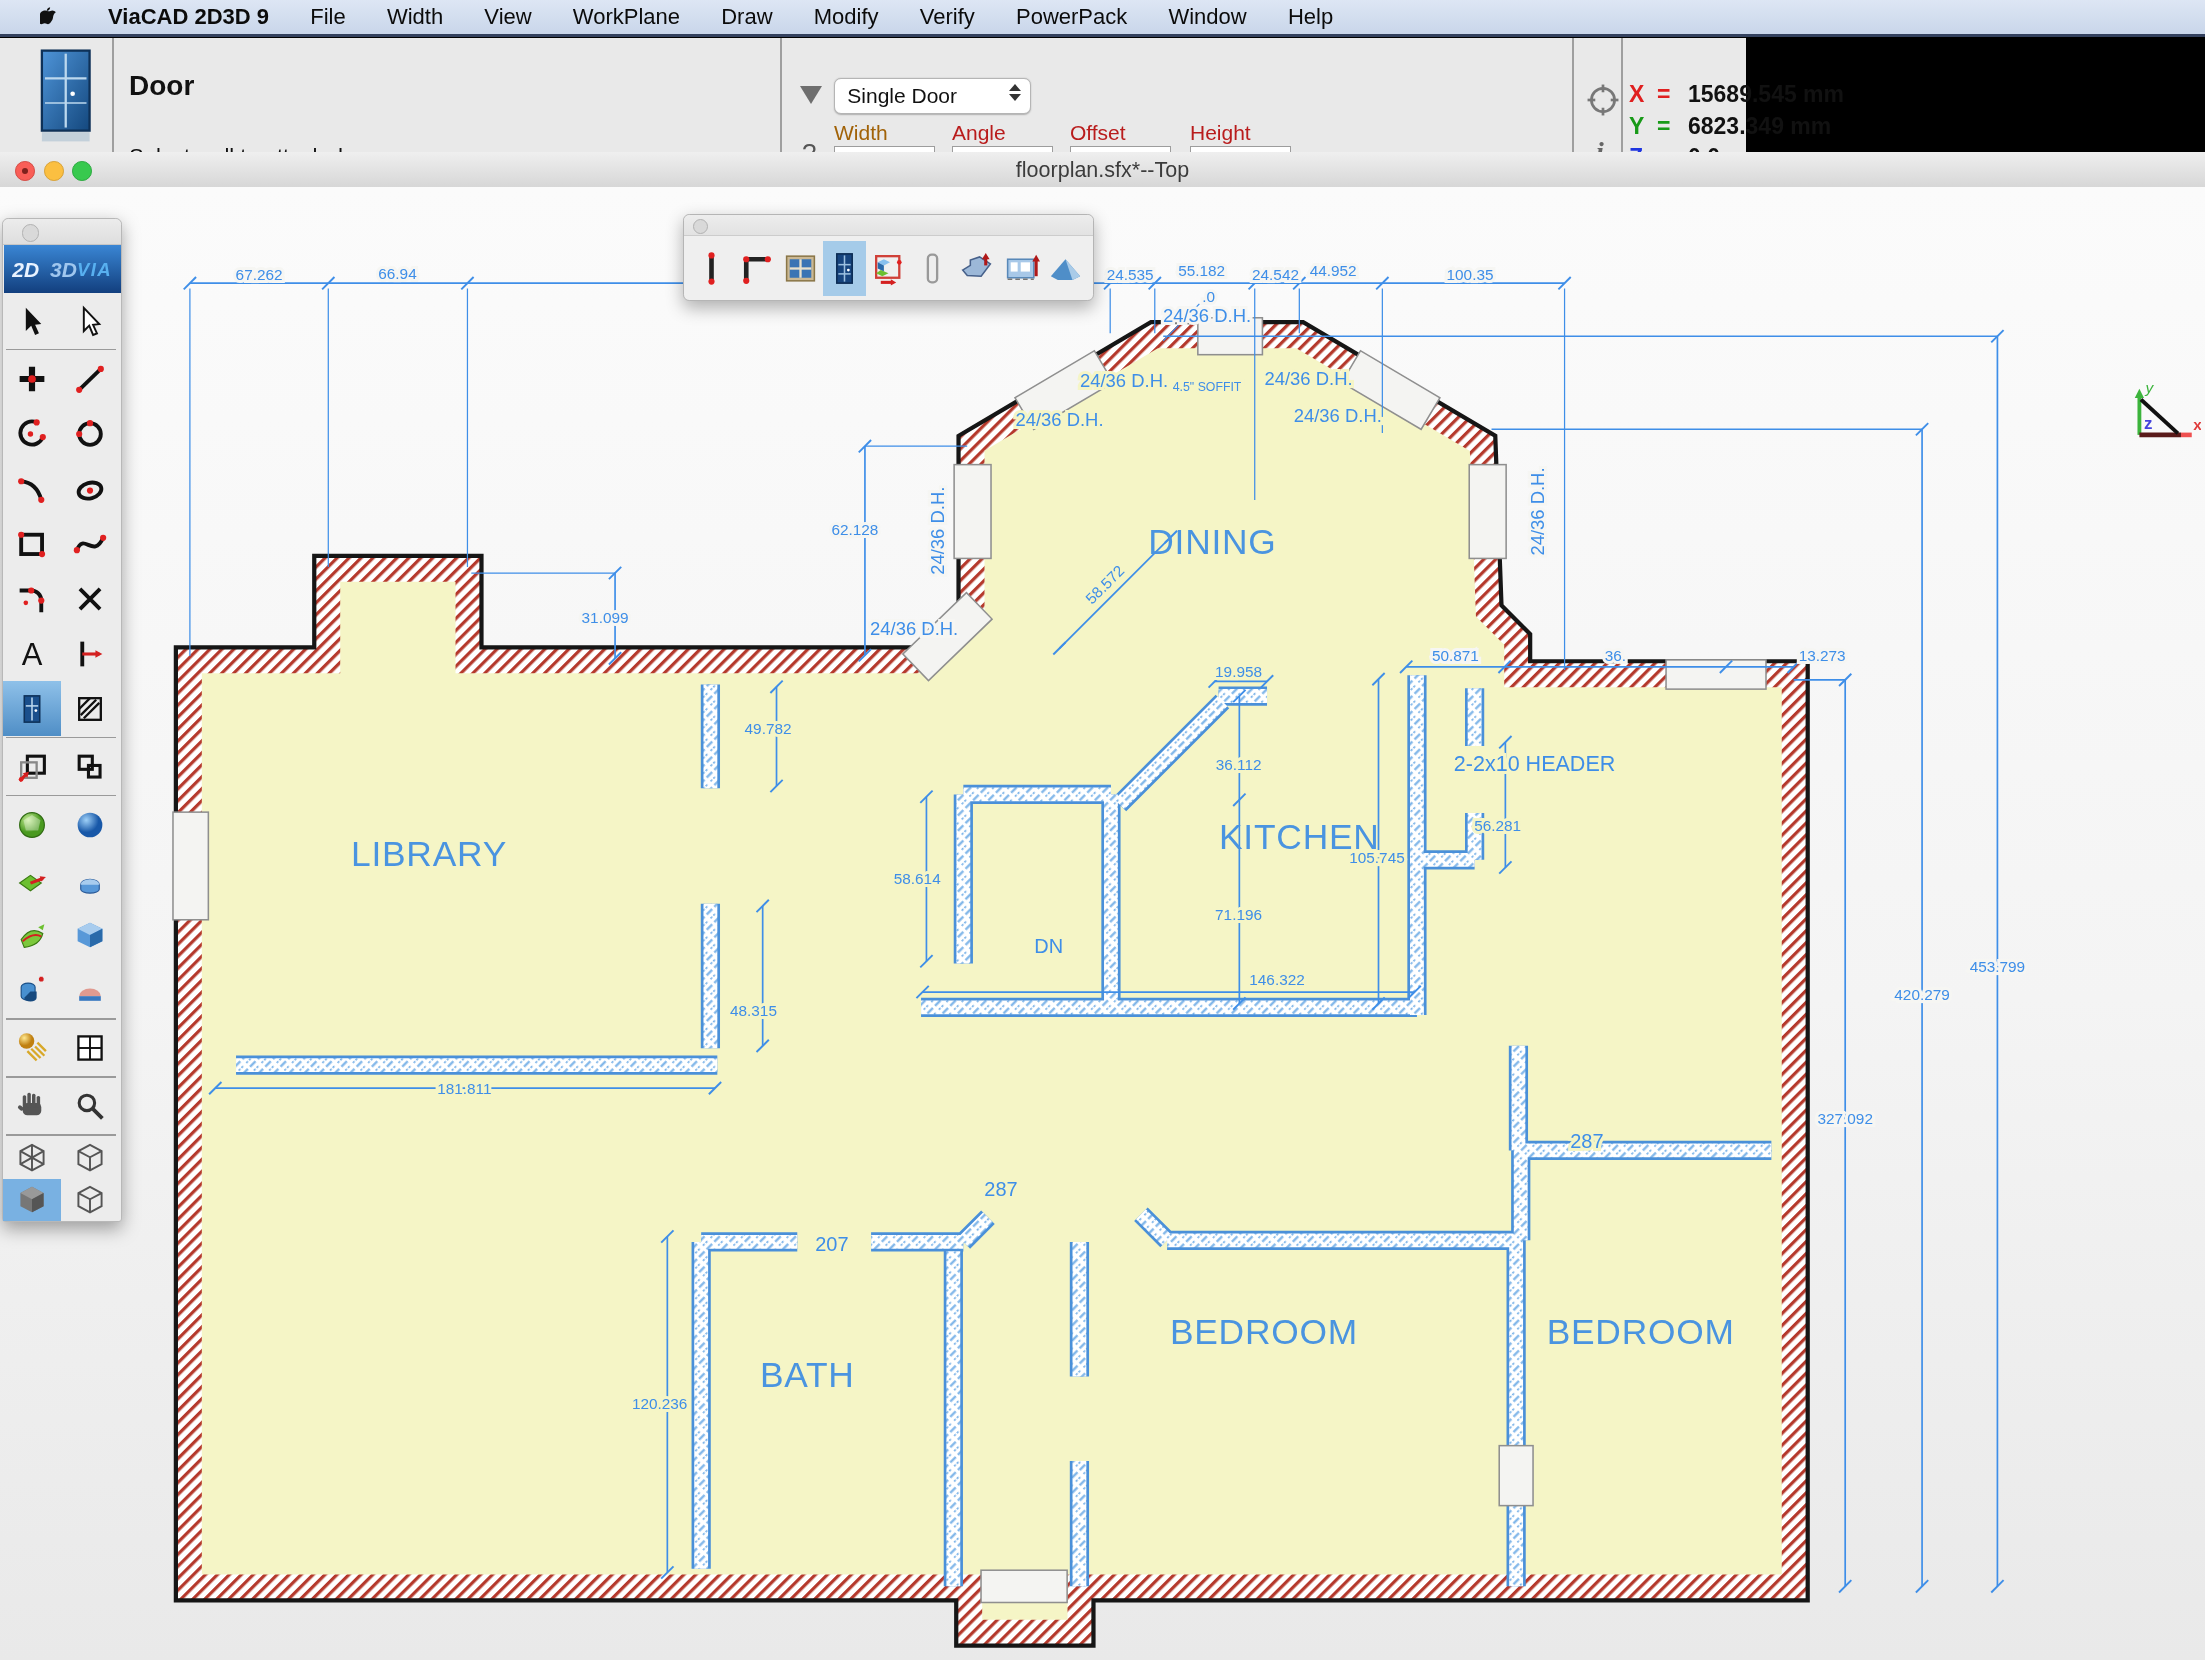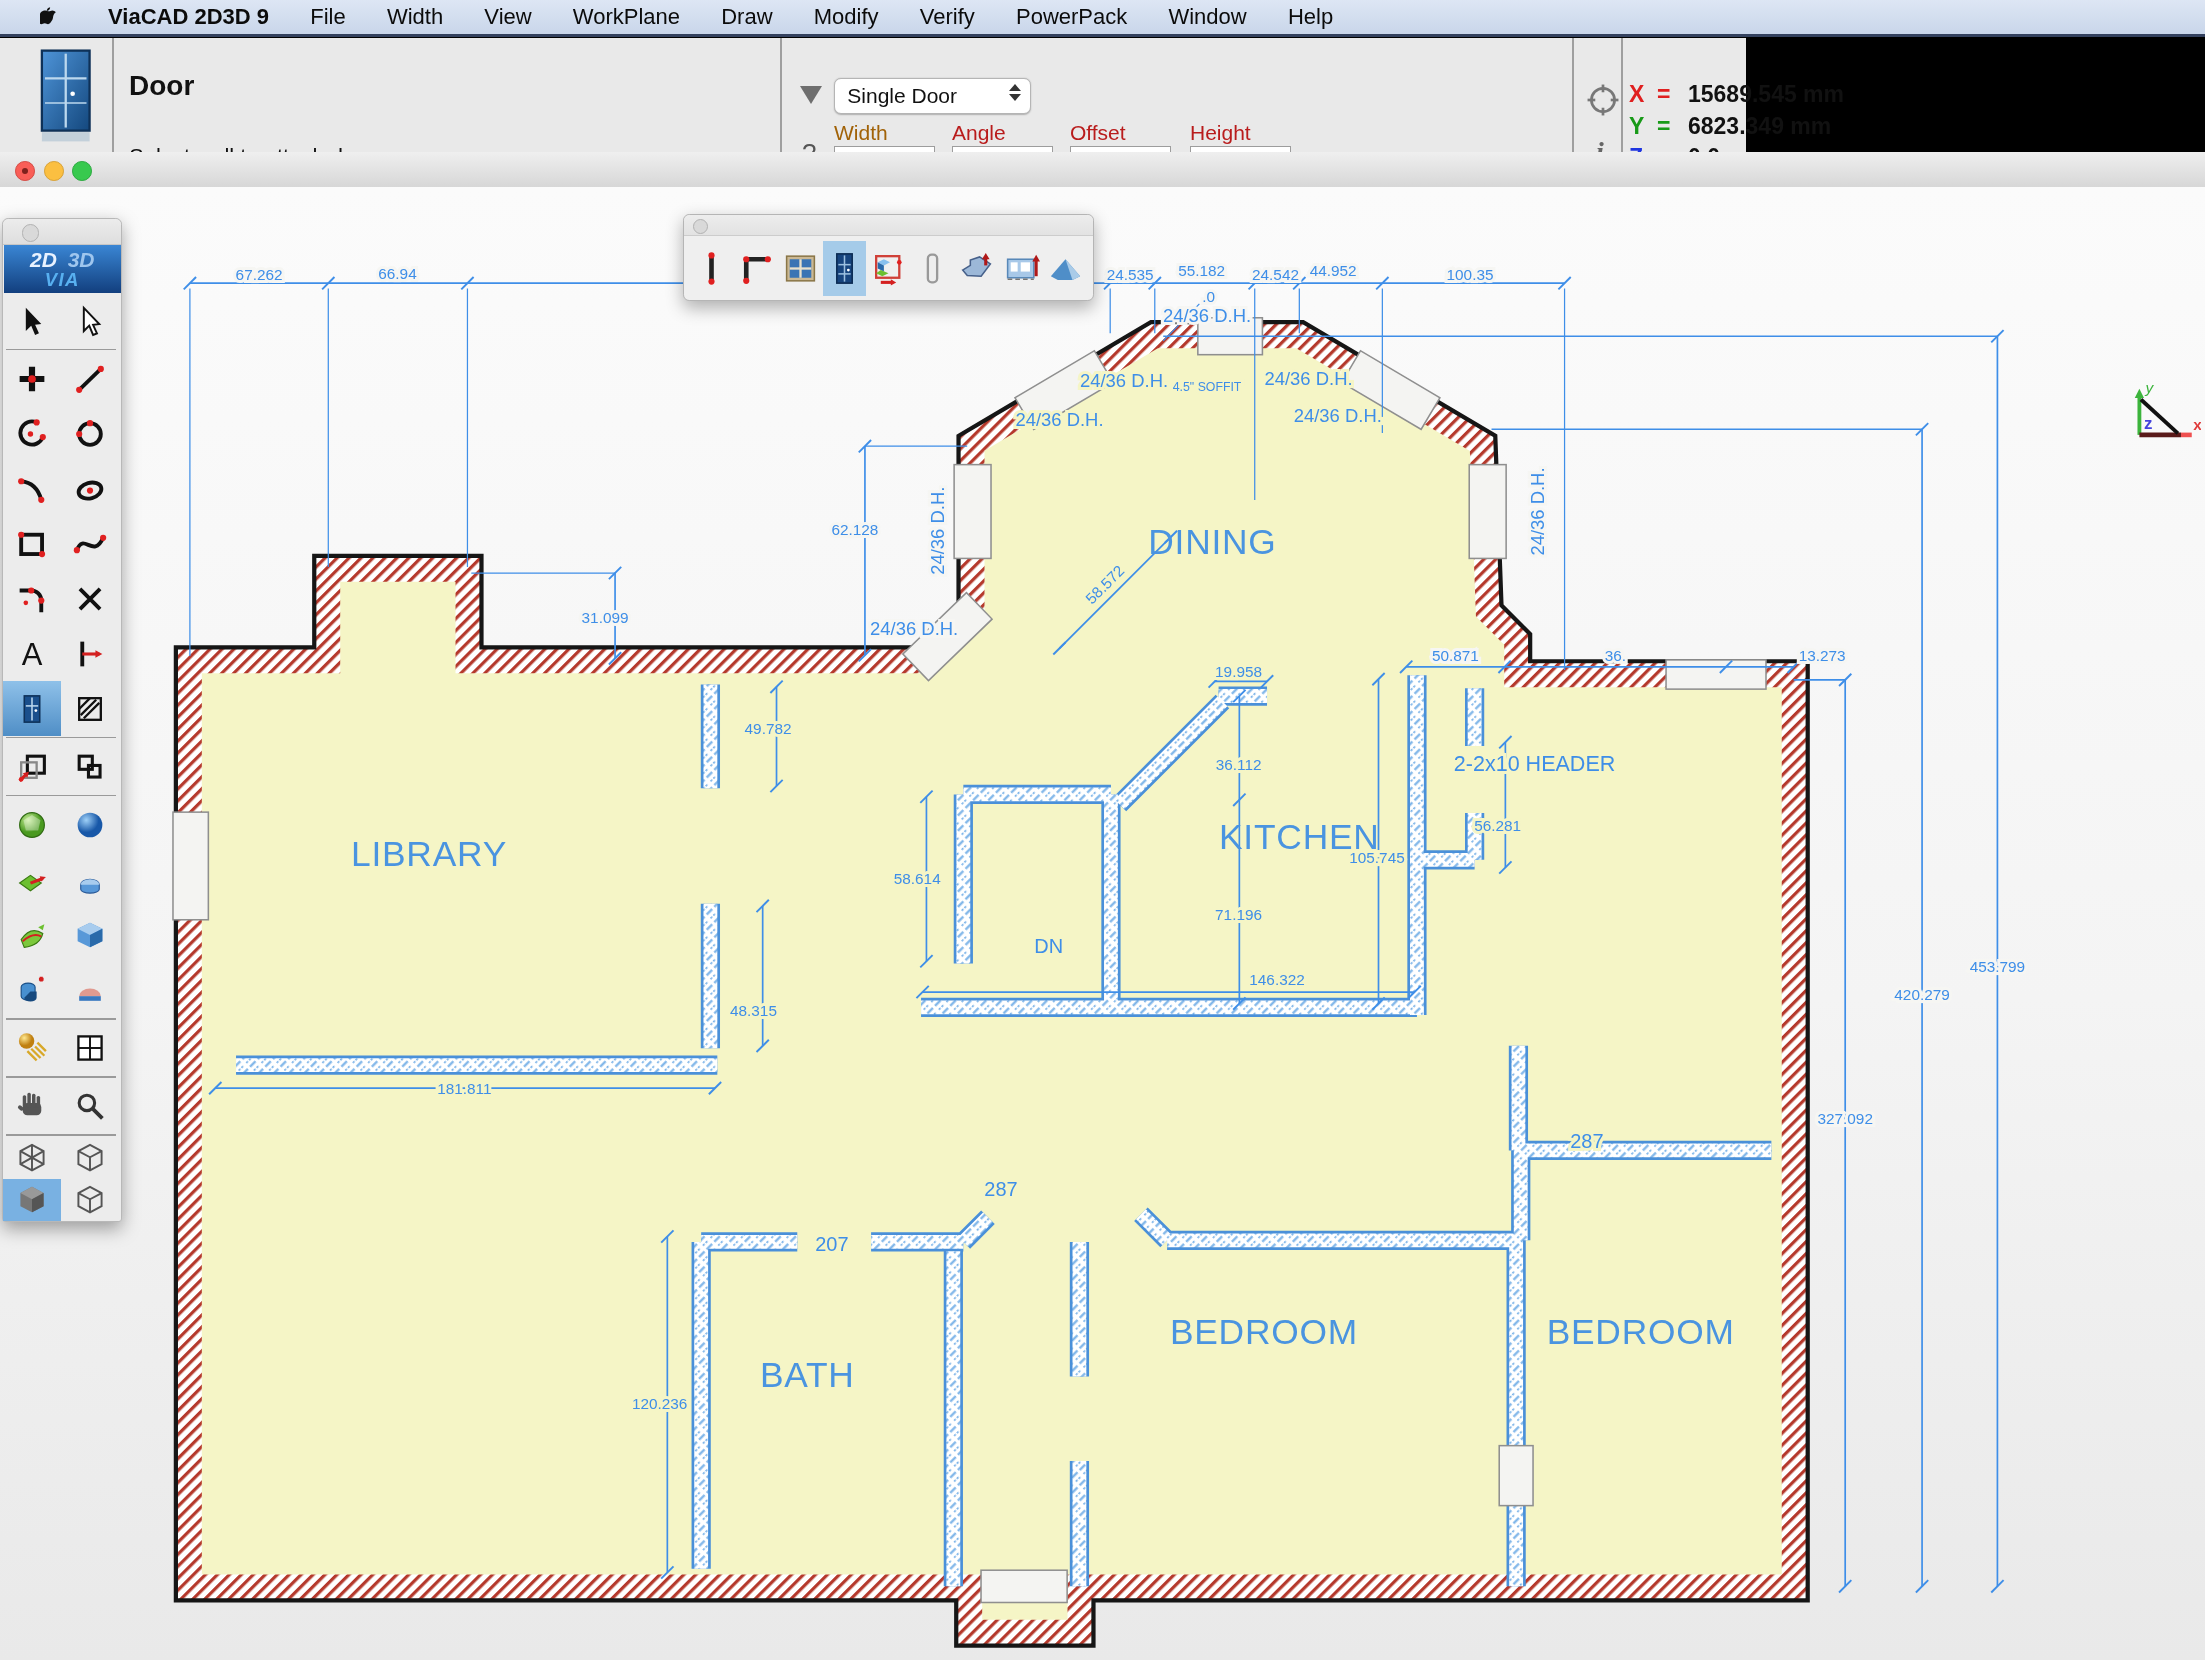--- a/index.html
+++ b/index.html
@@ -54,21 +54,21 @@
     background:linear-gradient(#fbfbfb 0%,#f4f4f4 55%,#e9e9e9 100%);}
   #planSvg{position:absolute;left:0;top:0;}
   
   #palette{position:absolute;left:2.3px;top:218px;width:118px;background:#ececec;
     border:0.8px solid #b8b8b8;border-radius:6.2px 6.2px 3.1px 3.1px;box-shadow:0 6.2px 18.5px rgba(0,0,0,.35);}
   #palTitle{height:25px;background:linear-gradient(#ececec,#dedede);border-radius:6.2px 6.2px 0 0;
     border-bottom:0.8px solid #c6c6c6;position:relative;}
   #palTitle .circ{position:absolute;left:18.5px;top:5.4px;width:15.4px;height:15.4px;border-radius:50%;
     background:#d9d9d9;border:0.8px solid #b2b2b2;}
   #palLogo{height:48px;background:linear-gradient(#3a86d4,#123f7e);margin:0 0.8px;
-    display:flex;flex-direction:column;align-items:center;justify-content:center;line-height:1;}
+    display:flex;align-items:center;justify-content:center;line-height:1;}
   #palLogo .r1{display:flex;gap:10.8px;font-weight:bold;font-size:21px;font-style:italic;}
   #palLogo .r1 .t2d{color:#e8f2ff;} #palLogo .r1 .t3d{color:#9fc6ee;}
   #palLogo .r2{color:#58b0f0;font-weight:bold;font-size:18.5px;font-style:italic;letter-spacing:1.5px;margin-top:1.5px;}
   .palGrid{display:grid;grid-template-columns:58px 58px;}
   .cell{height:55px;display:flex;align-items:center;justify-content:center;}
   .cell.sm{height:42px;}
   .cell.sel{background:linear-gradient(#8fc1e9,#4f8ec6);}
   .cell.sel2{background:#79b1e2;}
   .pdiv{grid-column:1/3;height:3.1px;display:flex;align-items:center;}
   .pdiv i{display:block;height:1.5px;background:#9a9a9a;width:100%;margin:0 3.1px;}
@@ -175,20 +175,21 @@
   <div class="coordRow" style="top:106px">
     <span class="lab cz">Z</span><span class="eq cz">=</span><span>0.0 mm</span></div>
 </div>
 
 <div id="titlebar">
   <div class="tl" id="tlRed">
       <i></i>
     </div>
   <div class="tl" id="tlYel"></div>
   <div class="tl" id="tlGrn"></div>
+  <div id="winTitle">floorplan.sfx*--Top</div>
 </div>
 
 <div id="canvas">
 <svg id="planSvg" width="2205" height="1474" viewBox="0 0 2868 1917">
   <defs>
     <pattern id="rh" width="11" height="11" patternUnits="userSpaceOnUse" patternTransform="rotate(45)">
       <rect width="11" height="11" fill="#ffffff"></rect>
           <rect width="4.2" height="11" fill="#b5392c"></rect>
     </pattern>
     <pattern id="bh" width="14" height="14" patternUnits="userSpaceOnUse" patternTransform="rotate(-45)">

